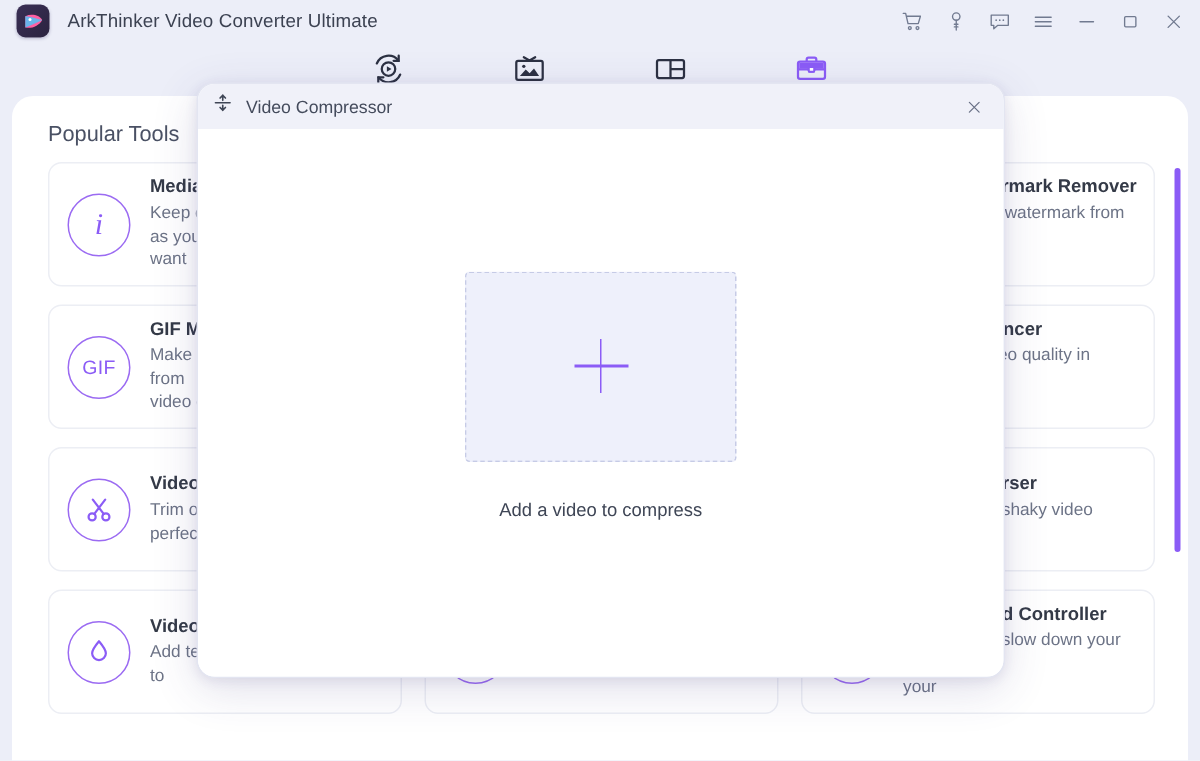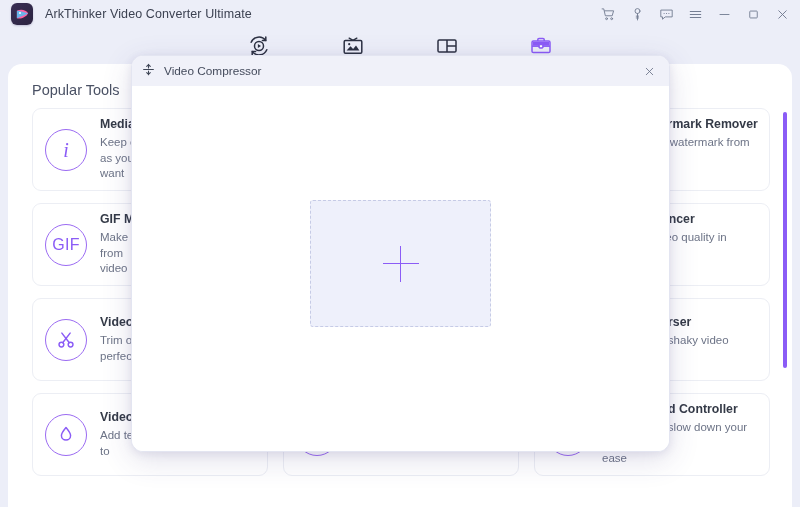--- a/index.html
+++ b/index.html
@@ -100,21 +100,21 @@
     gap: 13px;
     overflow: hidden;
   }
   .tool-ico {
     width: 42px; height: 42px; flex: none;
     border-radius: 50%;
     border: 1.6px solid #9b6bf2;
     display: flex; align-items: center; justify-content: center;
     color: #8b5cf6;
   }
-  .tool-ico .gif-txt { font-size: 16px; color: #8b5cf6; letter-spacing: .2px; }
+  .tool-ico .gif-txt { font-size: 13px; color: #8b5cf6; letter-spacing: .2px; }
   .tool-ico .i-txt { font-size: 20px; font-style: italic; font-family: "Liberation Serif", serif; color: #8b5cf6; line-height: 1; }
   .tool-txt { min-width: 0; }
   .tool-title {
     font-size: 12.3px; font-weight: bold; color: #343a47;
     white-space: nowrap; margin-bottom: 4px;
   }
   .tool-desc {
     font-size: 11.5px; color: #6d7487; line-height: 1.35;
   }
 
@@ -443,21 +443,21 @@
       <div class="tool-card">
         <div class="tool-ico">
           <svg width="22" height="22" viewBox="0 0 24 24" fill="none" stroke="#8b5cf6" stroke-width="1.6" stroke-linecap="round">
             <path d="M4.5 16a8 8 0 1 1 15 0"></path>
             <path d="M12 14.5l4-4"></path>
           </svg>
         </div>
         <div class="tool-txt">
           <div class="tool-title">Video Speed Controller</div>
           <div class="tool-desc">Speed up or slow down your file at</div>
-          <div class="tool-desc">ease</div>
+          <div class="tool-desc">your</div>
         </div>
       </div>
 
     </div>
 
     <div class="scrolltrack">
       <div class="scrollthumb"></div>
     </div>
   </div>
 
@@ -472,16 +472,17 @@
       <span class="modal-close">
         <svg width="13" height="13" viewBox="0 0 20 20" stroke="#6a7287" stroke-width="1.3" stroke-linecap="round">
           <path d="M5 5l10 10M15 5L5 15"></path>
         </svg>
       </span>
     </div>
     <div class="modal-body">
       <div class="dropzone">
         <div class="plus"></div>
       </div>
+      <div class="drop-label">Add a video to compress</div>
     </div>
   </div>
 
 </div>
 
 </body></html>

